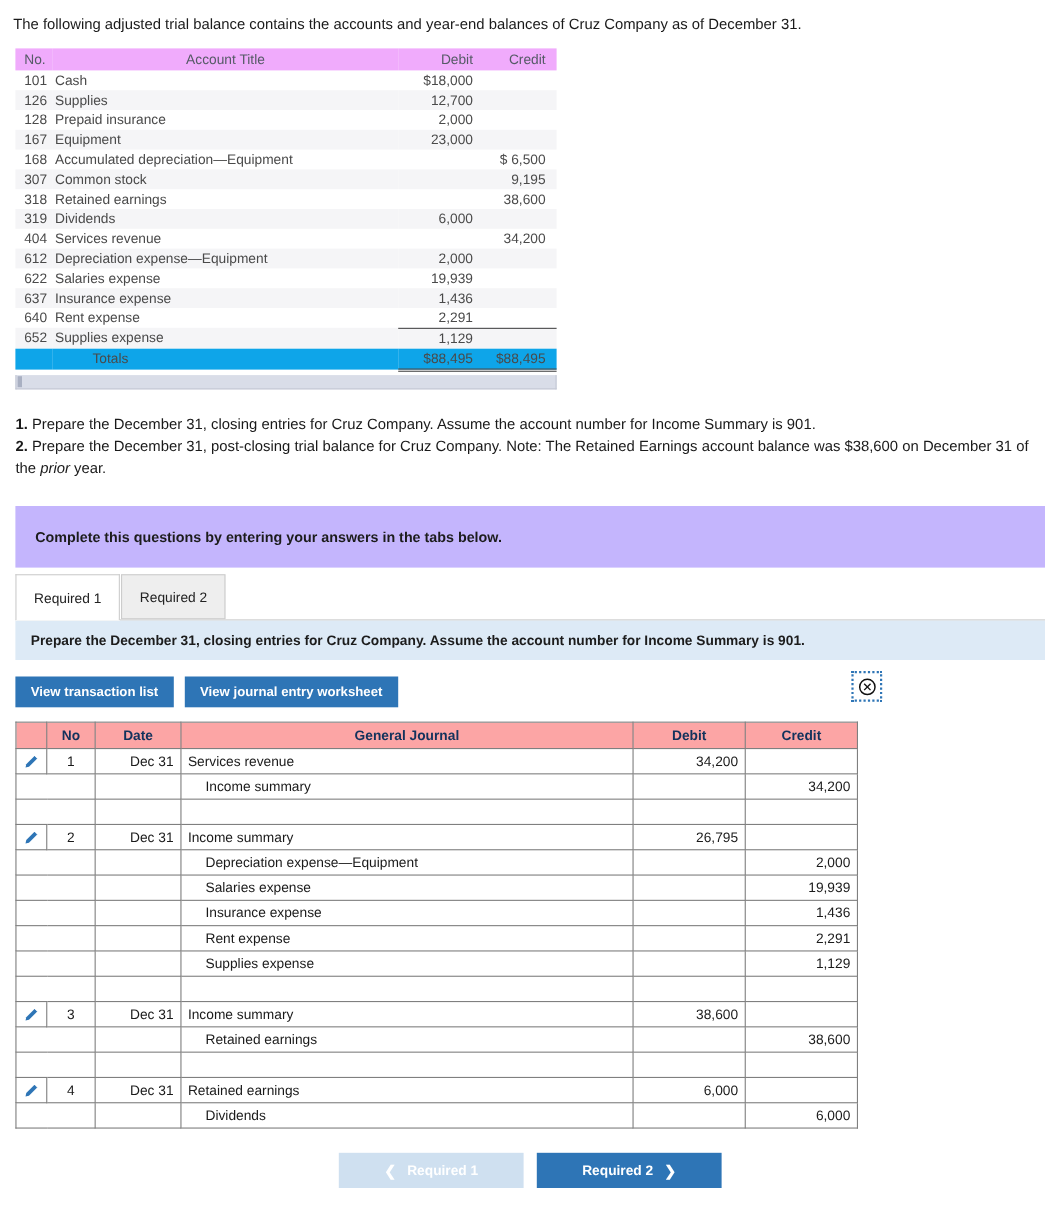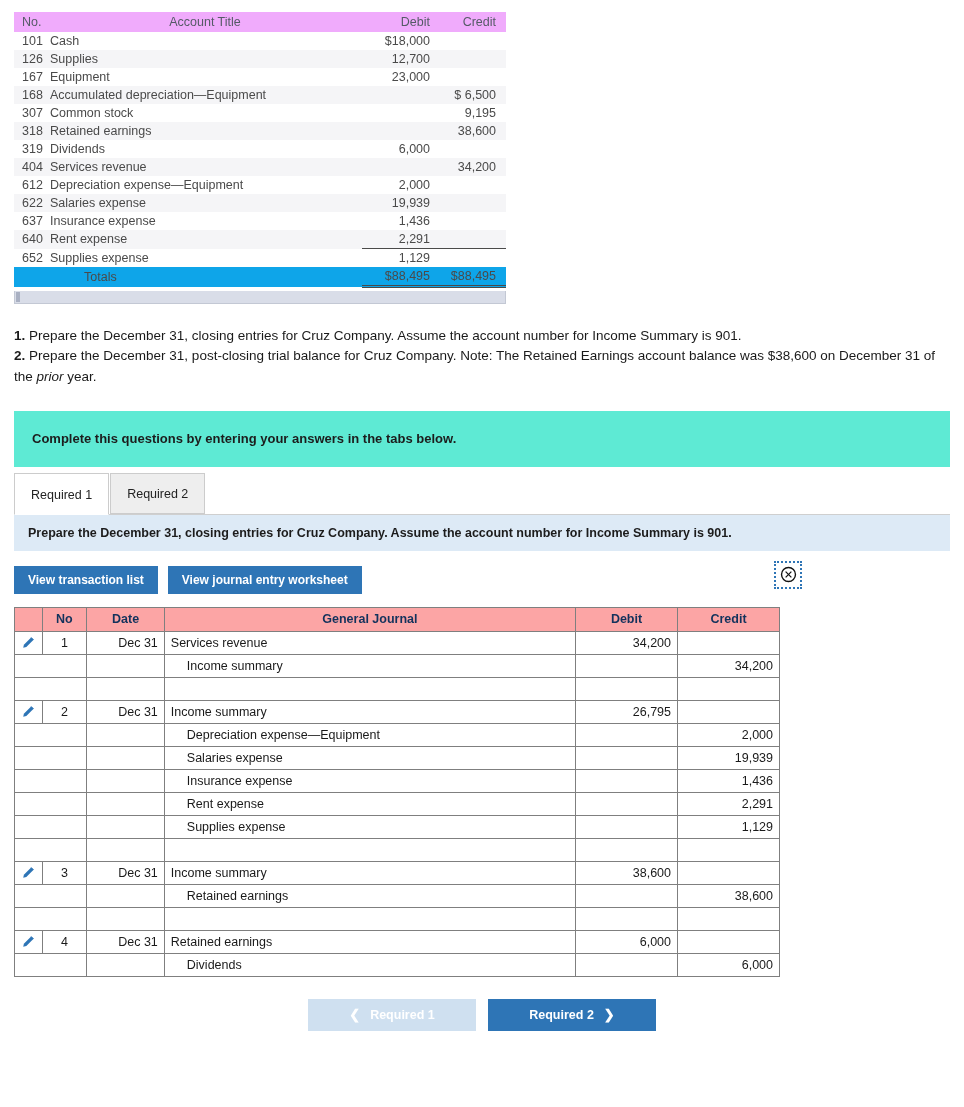--- a/index.html
+++ b/index.html
@@ -88,21 +88,21 @@
     font-size: 13.5px;
     line-height: 1.5;
     color: #1a1a1a;
   }
   .reqs b { font-weight: bold; }
   .reqs i { font-style: italic; }
 
   
   .grey-bar {
     margin: 24px 14px 0 14px;
-    background: #5eead4;
+    background: #c4b5fd;
     padding: 16px 18px;
     font-weight: bold;
     font-size: 13px;
     color: #1c1c1c;
     min-height: 56px;
     display: flex;
     align-items: center;
   }
 
   
@@ -251,20 +251,21 @@
   }
   .nav-btn.prev { background: #cfe0f0; color: #ffffff; }
   .nav-btn.next { background: #2e75b6; color: #ffffff; }
   .chev { font-size: 13px; font-weight: bold; }
 </style>
 </head>
 <body>
 
 <div class="page">
 
+  <div class="intro">The following adjusted trial balance contains the accounts and year-end balances of Cruz Company as of December 31.</div>
 
   <div class="tb-wrap">
     <table class="tb">
       <thead>
         <tr>
           <th class="c-no">No.</th>
           <th class="c-title">Account Title</th>
           <th class="c-debit">Debit</th>
           <th class="c-credit">Credit</th>
         </tr>
@@ -273,20 +274,26 @@
           <tr>
             <td class="c-no">101</td>
             <td class="c-title">Cash</td>
             <td class="c-debit">$18,000</td>
             <td class="c-credit"></td>
           </tr>
           <tr>
             <td class="c-no">126</td>
             <td class="c-title">Supplies</td>
             <td class="c-debit">12,700</td>
+            <td class="c-credit"></td>
+          </tr>
+          <tr>
+            <td class="c-no">128</td>
+            <td class="c-title">Prepaid insurance</td>
+            <td class="c-debit">2,000</td>
             <td class="c-credit"></td>
           </tr>
           <tr>
             <td class="c-no">167</td>
             <td class="c-title">Equipment</td>
             <td class="c-debit">23,000</td>
             <td class="c-credit"></td>
           </tr>
           <tr>
             <td class="c-no">168</td>

